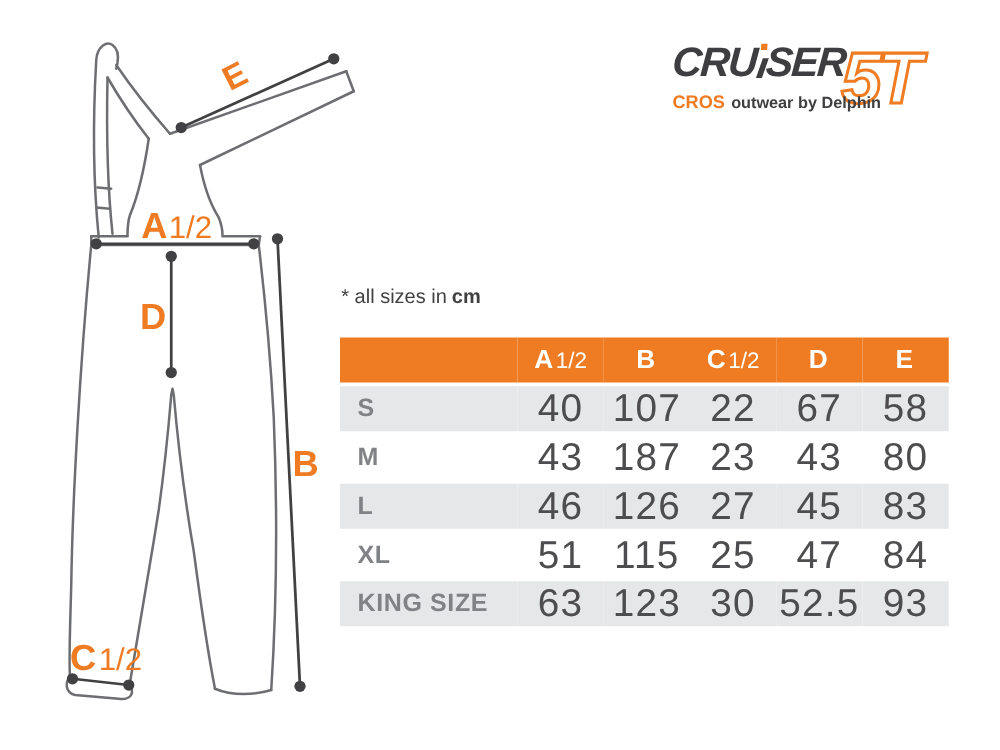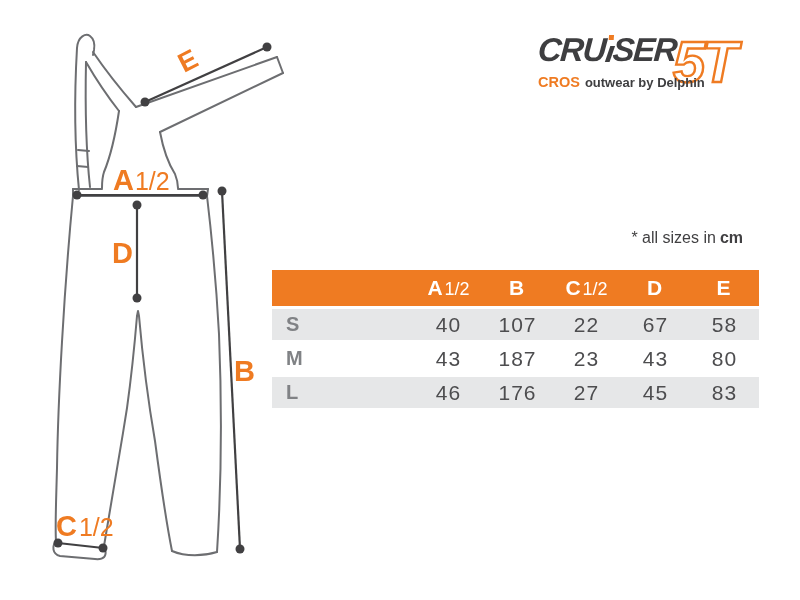--- a/index.html
+++ b/index.html
@@ -19,40 +19,40 @@
     color:#3E3E40;transform:skewX(-4deg);line-height:32px;white-space:nowrap;
   }
   .logo-i{position:relative;display:inline-block;}
   .logo-i .ibar{display:inline-block;transform:scaleY(0.70);transform-origin:bottom;}
   .logo-i::after{content:"";position:absolute;left:3px;top:1px;width:5px;height:5px;background:#EF7B22;}
   .fivet{margin-left:-5px;margin-top:-5px;flex:0 0 auto;}
   .tagline{font-weight:bold;font-size:13px;color:#3E3E40;margin-top:0px;white-space:nowrap;}
   .tagline .cros{color:#EF7B22;margin-right:5px;font-size:14.5px;}
 
   
-  .note{position:absolute;left:273px;top:229px;width:470px;text-align:right;
+  .note{position:absolute;left:273px;top:229px;width:470px;
         font-size:16px;color:#414042;}
   .note .unit{font-weight:bold;margin-left:4px;}
 
   
   .size-table{
     position:absolute;left:272px;top:267px;
     border-collapse:separate;border-spacing:0 3px;
   }
   .size-table th,.size-table td{padding:0;}
   .size-table thead th{height:36px;background:#EF7B22;vertical-align:middle;}
   .size-table .col-size{width:128px;text-align:left;padding-left:14px;}
   .size-table .col-val{width:69px;text-align:center;}
   .h-letter{font-weight:bold;font-size:21px;color:#ffffff;}
   .h-frac{font-weight:normal;font-size:18px;color:#ffffff;margin-left:2px;}
   .size-table tbody th,.size-table tbody td{height:31px;vertical-align:middle;}
   .size-table tbody tr:nth-child(odd) th,
   .size-table tbody tr:nth-child(odd) td{background:#E6E7E8;}
   .size-label{font-weight:bold;font-size:20px;color:#808285;letter-spacing:0.5px;white-space:nowrap;}
-  .size-value{font-size:21px;color:#4D4D4F;letter-spacing:1px;}
+  .size-value{font-size:31px;color:#4D4D4F;letter-spacing:1px;}
 </style>
 </head>
 <body>
 
 <div class="canvas">
 
   <svg class="diagram-svg" width="300" height="600" viewBox="0 0 300 600">
 
     <g stroke="#6D6E71" stroke-width="2" fill="none" stroke-linecap="round" stroke-linejoin="round">
 
@@ -159,21 +159,37 @@
         <th class="col-size"><span class="size-label">M</span></th>
         <td class="col-val"><span class="size-value">43</span></td>
         <td class="col-val"><span class="size-value">187</span></td>
         <td class="col-val"><span class="size-value">23</span></td>
         <td class="col-val"><span class="size-value">43</span></td>
         <td class="col-val"><span class="size-value">80</span></td>
       </tr>
       <tr>
         <th class="col-size"><span class="size-label">L</span></th>
         <td class="col-val"><span class="size-value">46</span></td>
-        <td class="col-val"><span class="size-value">176</span></td>
+        <td class="col-val"><span class="size-value">126</span></td>
         <td class="col-val"><span class="size-value">27</span></td>
         <td class="col-val"><span class="size-value">45</span></td>
         <td class="col-val"><span class="size-value">83</span></td>
+      </tr>
+      <tr>
+        <th class="col-size"><span class="size-label">XL</span></th>
+        <td class="col-val"><span class="size-value">51</span></td>
+        <td class="col-val"><span class="size-value">115</span></td>
+        <td class="col-val"><span class="size-value">25</span></td>
+        <td class="col-val"><span class="size-value">47</span></td>
+        <td class="col-val"><span class="size-value">84</span></td>
+      </tr>
+      <tr>
+        <th class="col-size"><span class="size-label">KING SIZE</span></th>
+        <td class="col-val"><span class="size-value">63</span></td>
+        <td class="col-val"><span class="size-value">123</span></td>
+        <td class="col-val"><span class="size-value">30</span></td>
+        <td class="col-val"><span class="size-value">52.5</span></td>
+        <td class="col-val"><span class="size-value">93</span></td>
       </tr>
     </tbody>
   </table>
 
 </div>
 
 </body></html>

